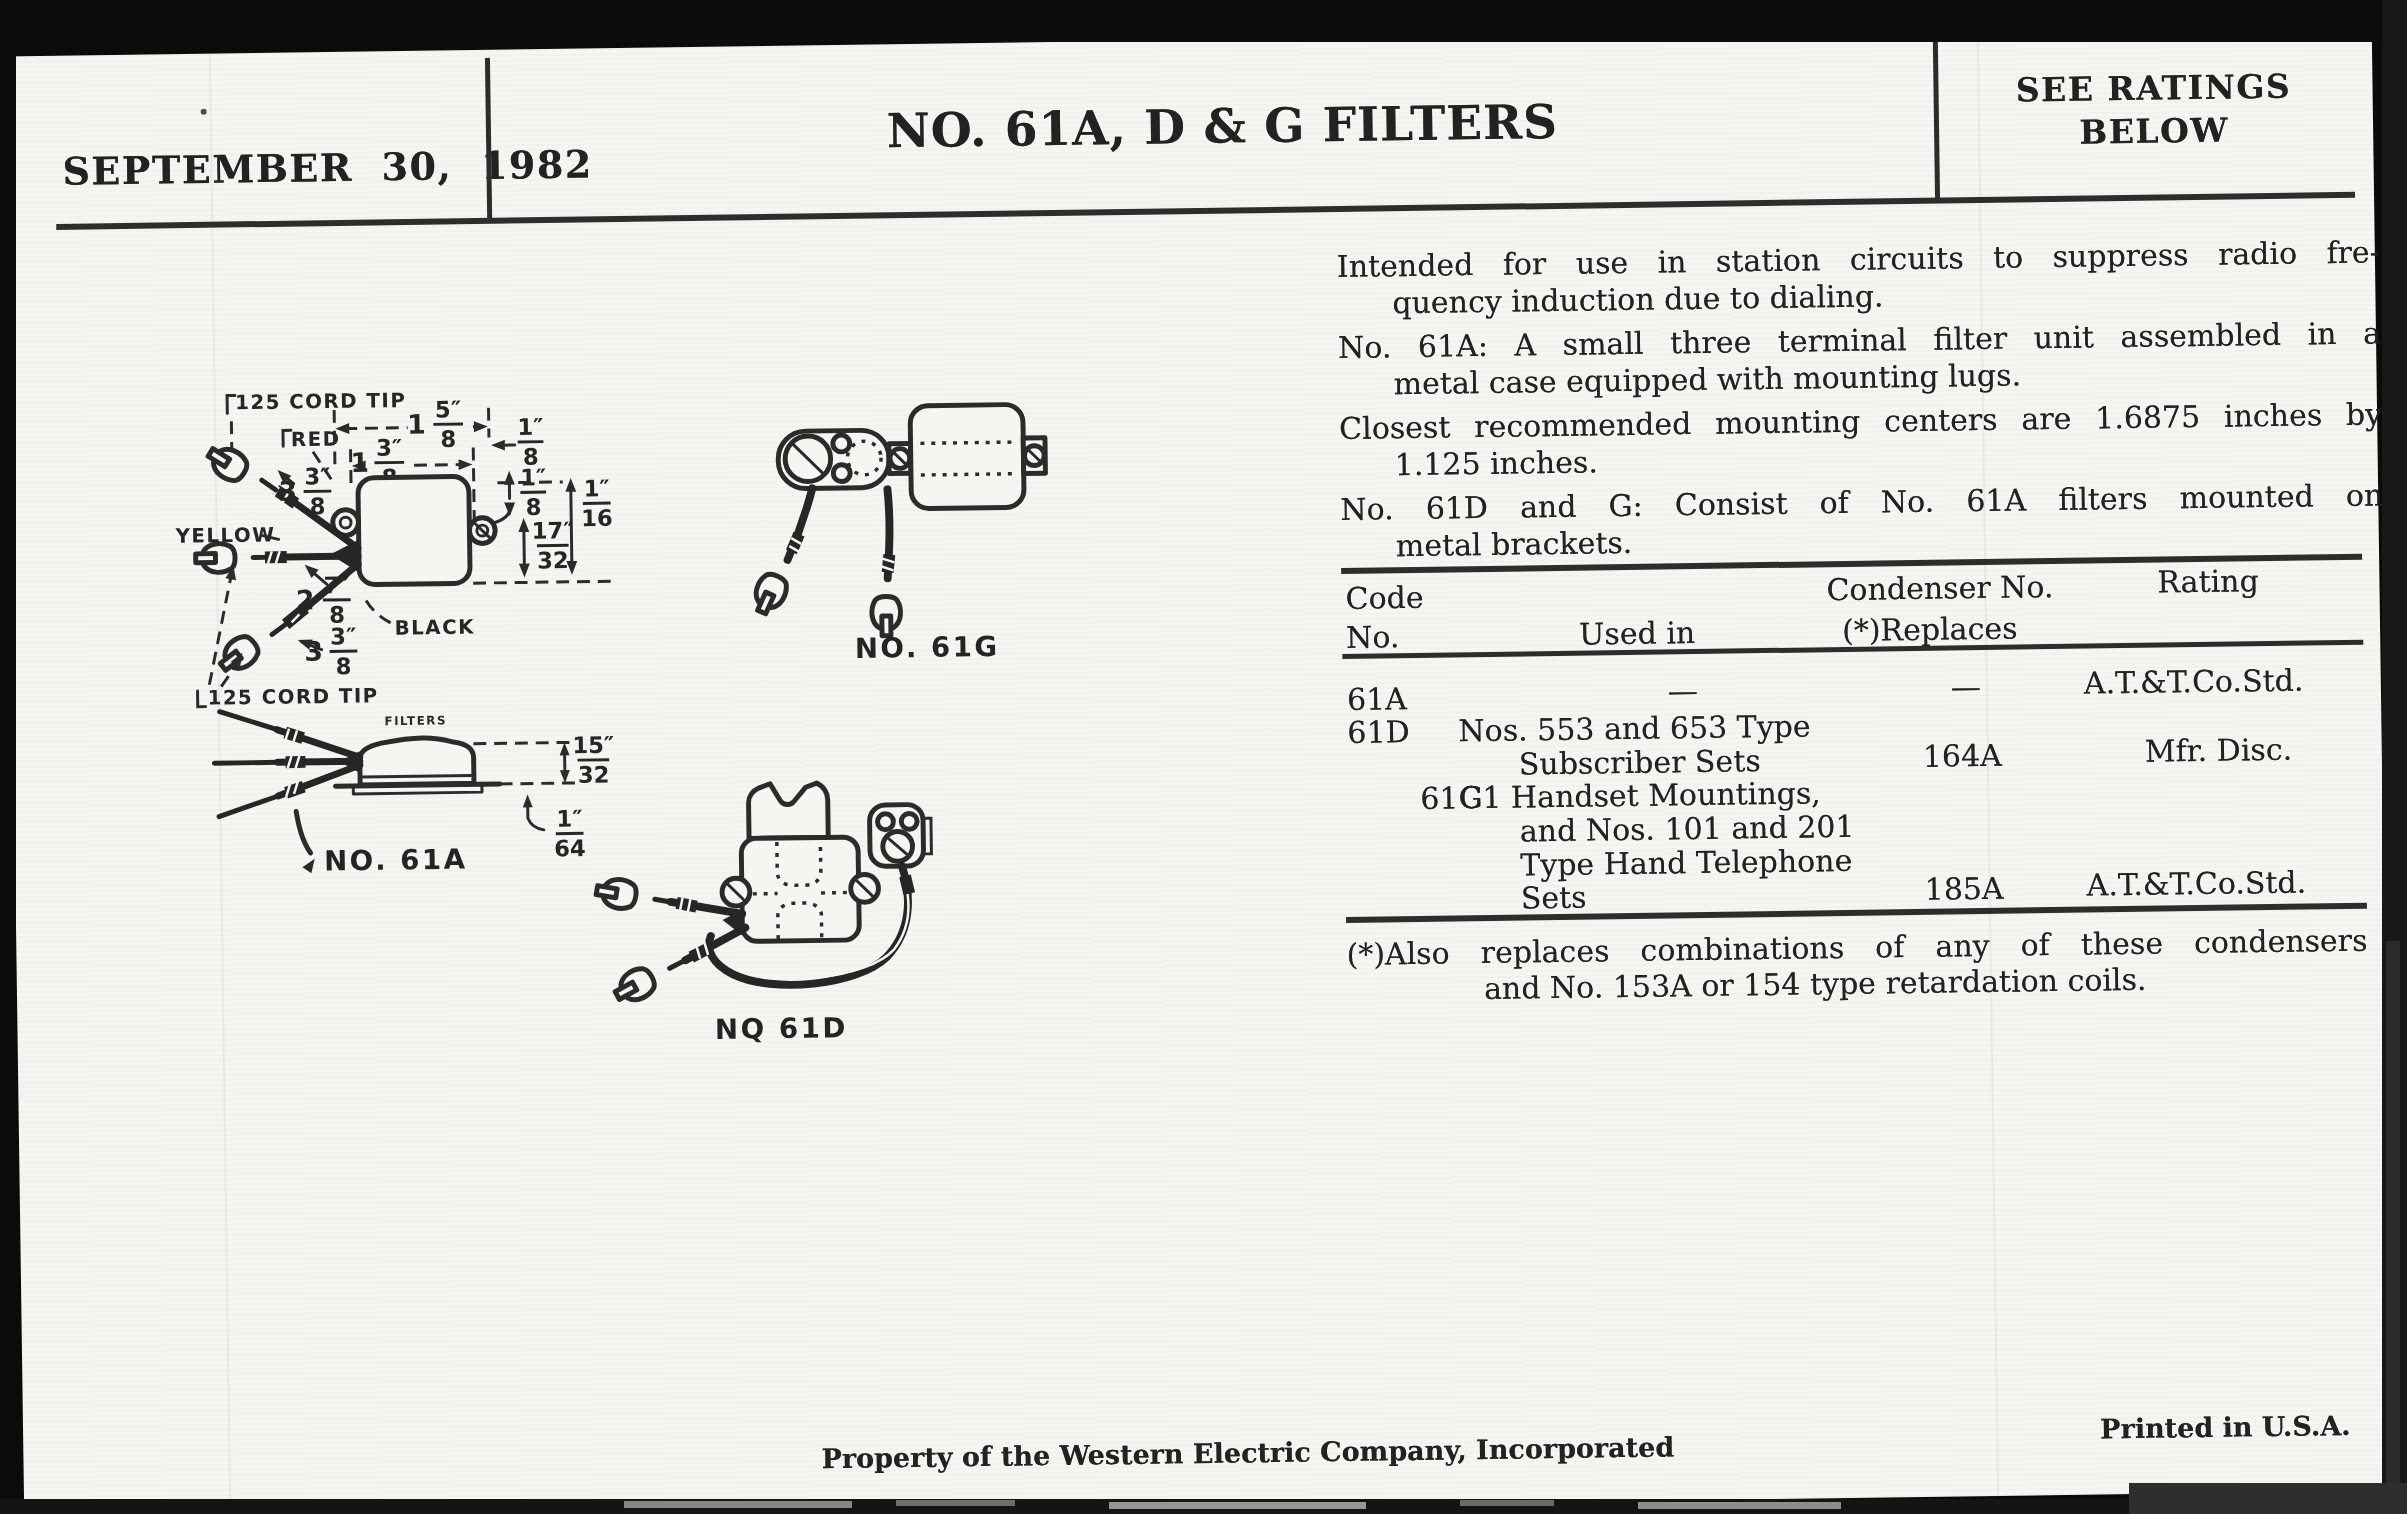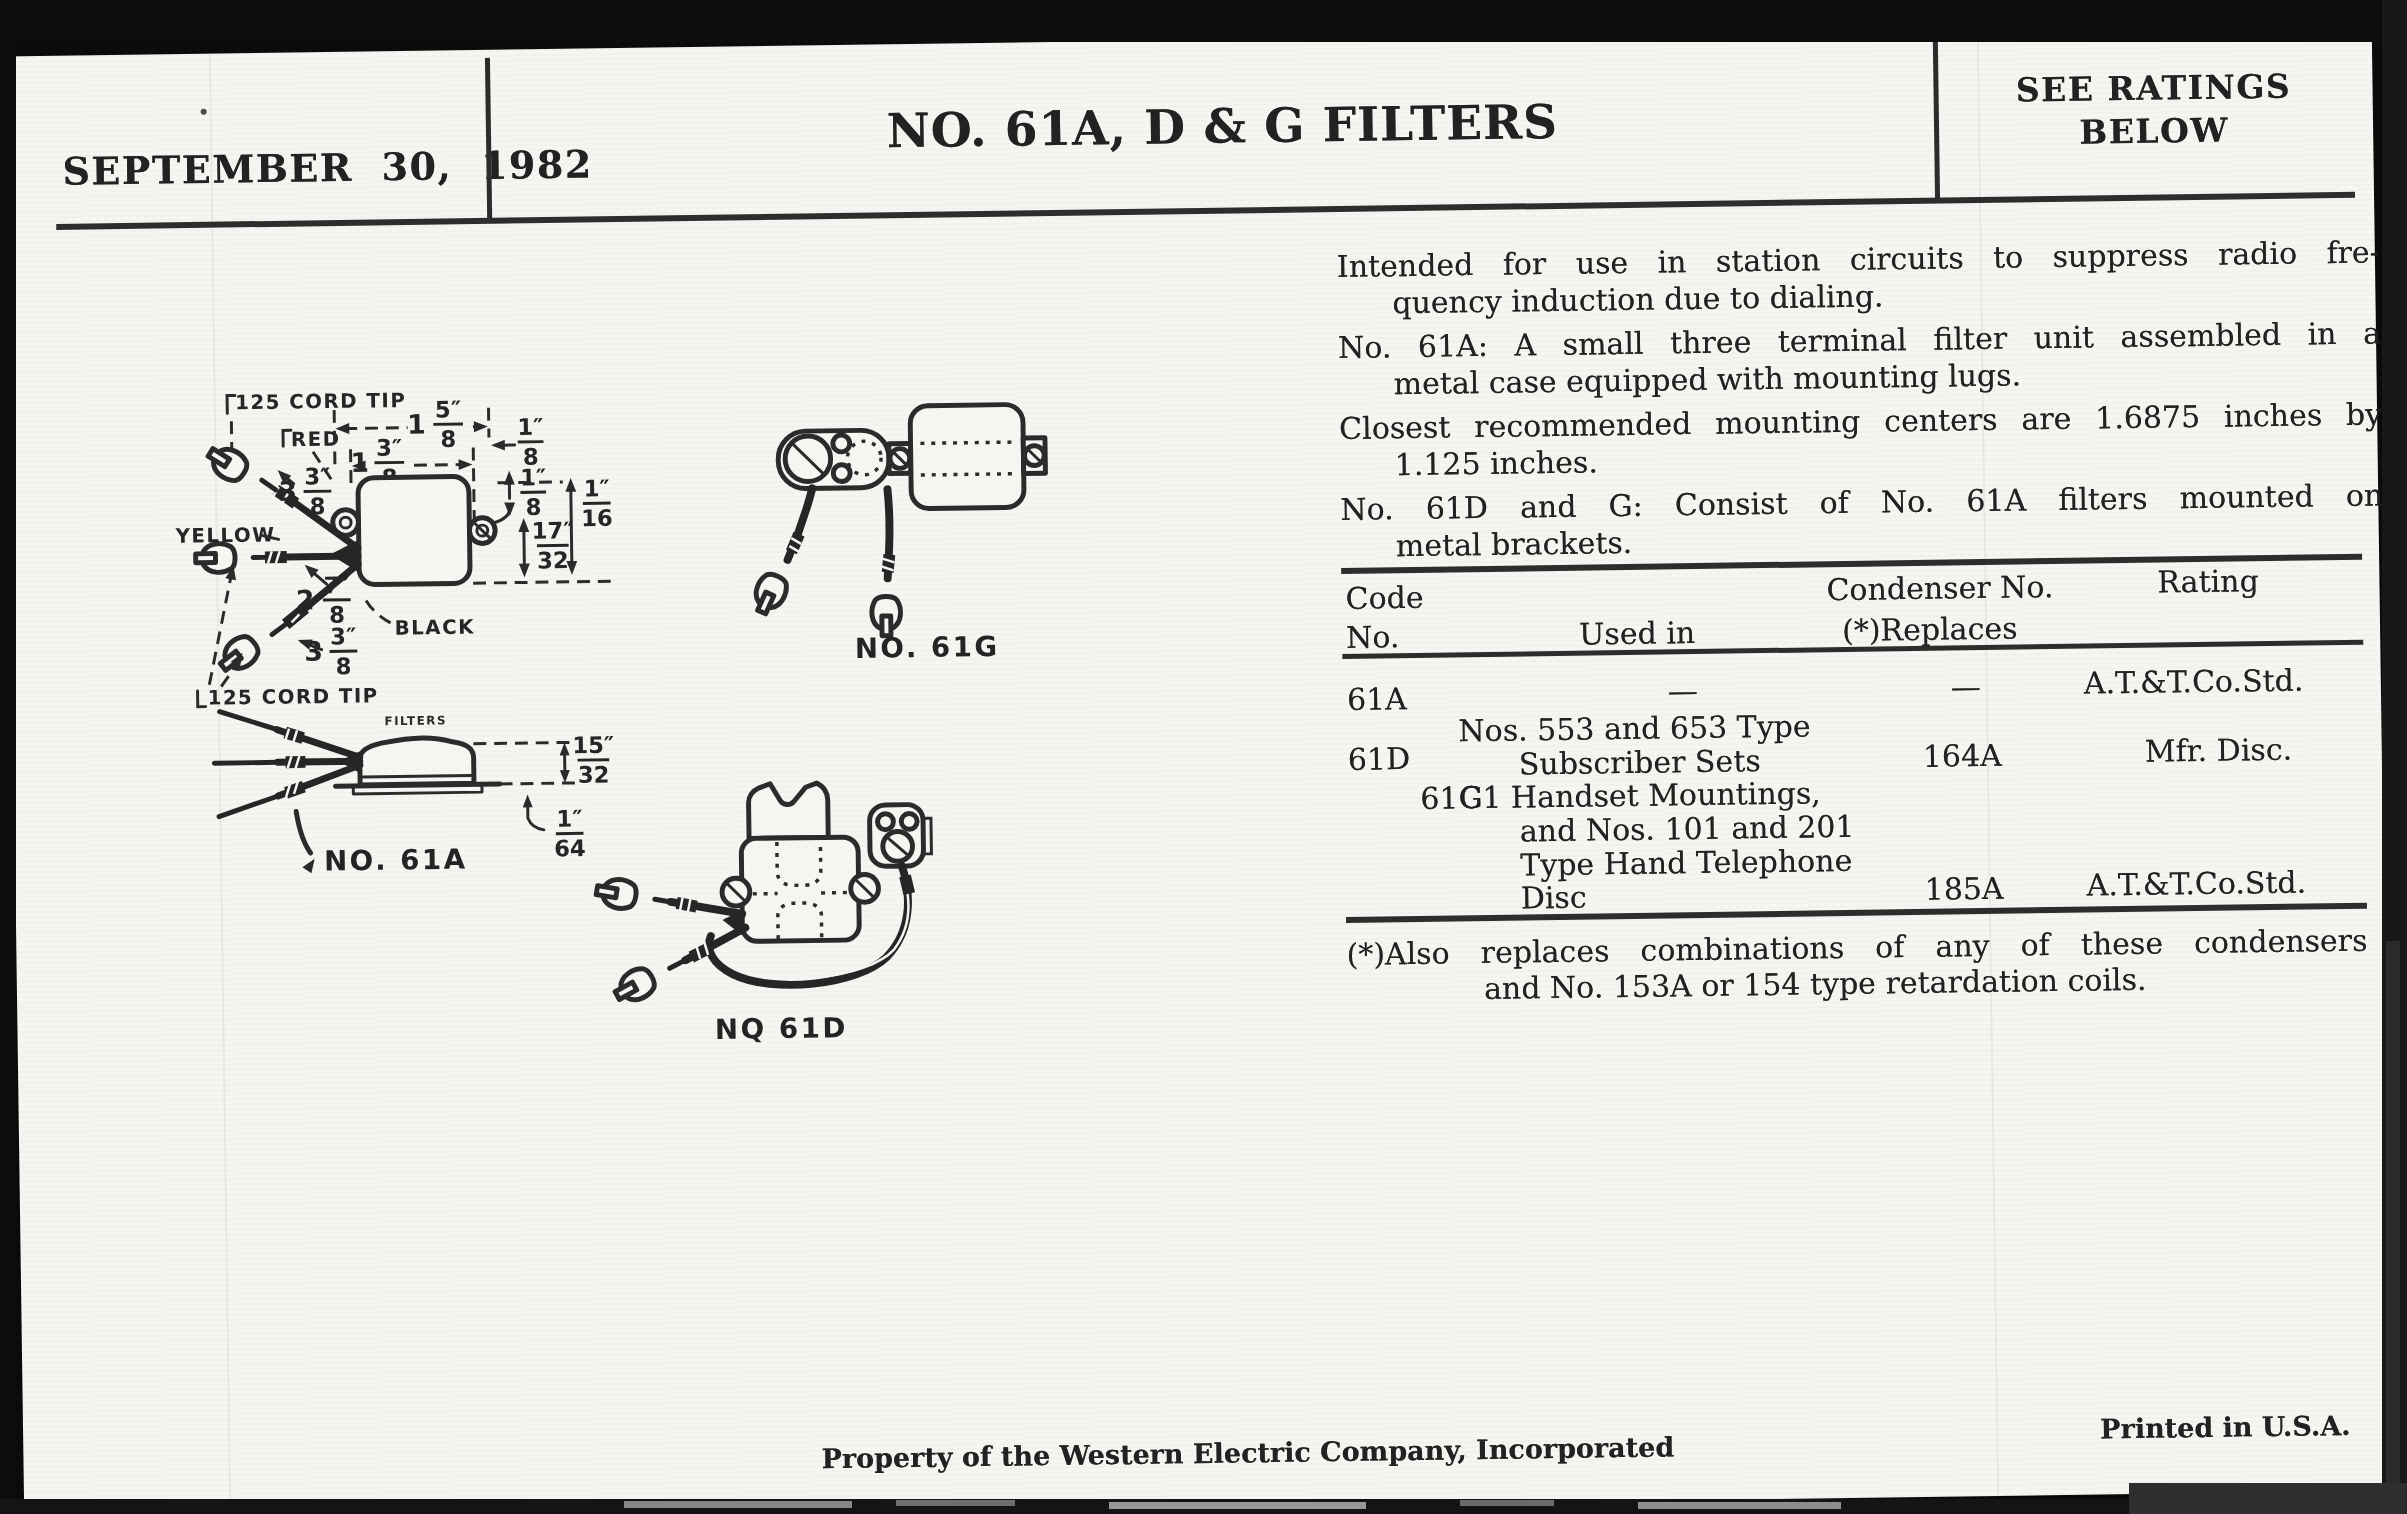--- a/index.html
+++ b/index.html
@@ -99,31 +99,31 @@
   <div class="t" style="left:1815px;top:541px">Condenser No.</div>
   <div class="t" style="left:1830px;top:582px">(*)Replaces</div>
   <div class="t" style="left:2146px;top:538px">Rating</div>
   <div class="hrule" style="left:1330px;top:616px;width:1021px;height:5px"></div>
 
   <div class="t" style="left:1334px;top:644px">61A</div>
   <div class="t" style="left:1655px;top:640px">—</div>
   <div class="t" style="left:1938px;top:640px">—</div>
   <div class="t" style="left:2071px;top:638px">A.T.&amp;T.Co.Std.</div>
 
-  <div class="t" style="left:1334px;top:704px">61D</div>
+  <div class="t" style="left:1334px;top:677px">61D</div>
   <div class="t" style="left:1445px;top:677px">Nos. 553 and 653 Type</div>
   <div class="t" style="left:1505px;top:711px">Subscriber Sets</div>
   <div class="t" style="left:1909px;top:709px">164A</div>
   <div class="t" style="left:2131px;top:707px">Mfr. Disc.</div>
 
   <div class="t" style="left:1406px;top:744px">61G</div>
   <div class="t" style="left:1445px;top:744px">C1 Handset Mountings,</div>
   <div class="t" style="left:1505px;top:778px">and Nos. 101 and 201</div>
   <div class="t" style="left:1505px;top:812px">Type Hand Telephone</div>
-  <div class="t" style="left:1505px;top:845px">Disc</div>
+  <div class="t" style="left:1505px;top:845px">Sets</div>
   <div class="t" style="left:1909px;top:842px">185A</div>
   <div class="t" style="left:2071px;top:840px">A.T.&amp;T.Co.Std.</div>
 
   <div class="hrule" style="left:1330px;top:879px;width:1021px;height:6px"></div>
   <div class="t fn-just" style="left:1330px;top:899px">(*)Also replaces combinations of any of these condensers</div>
   <div class="t" style="left:1467px;top:935px">and No. 153A or 154 type retardation coils.</div>
 
   <svg style="left:165px;top:322px" width="475" height="337" viewBox="0 0 480 340">
 
     <path class="thin" d="M 54,38 L 54,20 L 62,20"></path>

